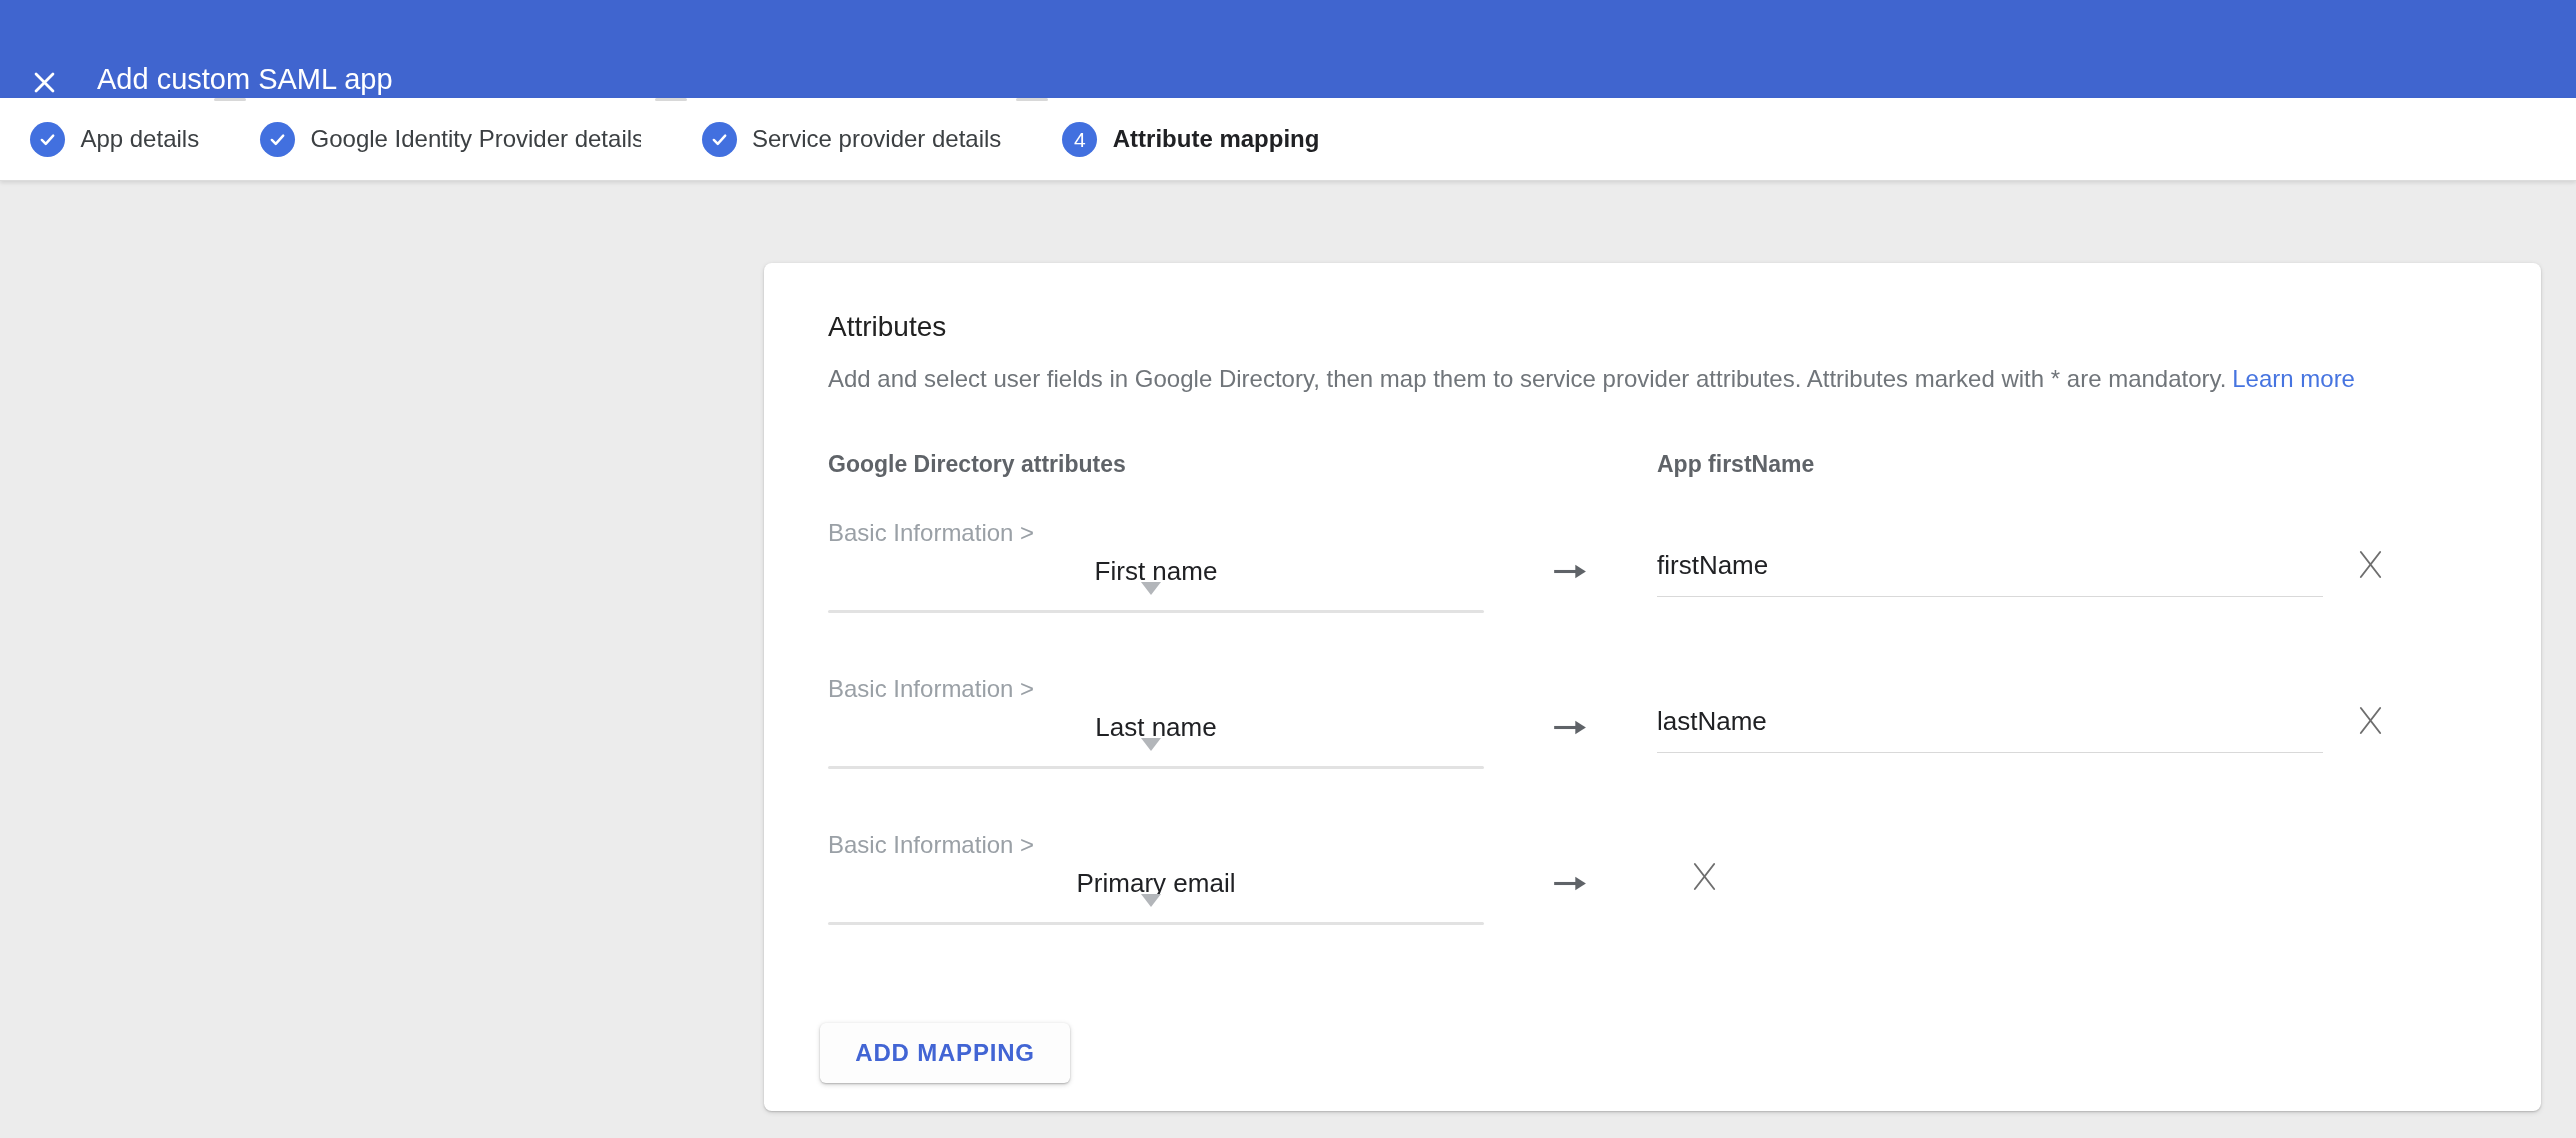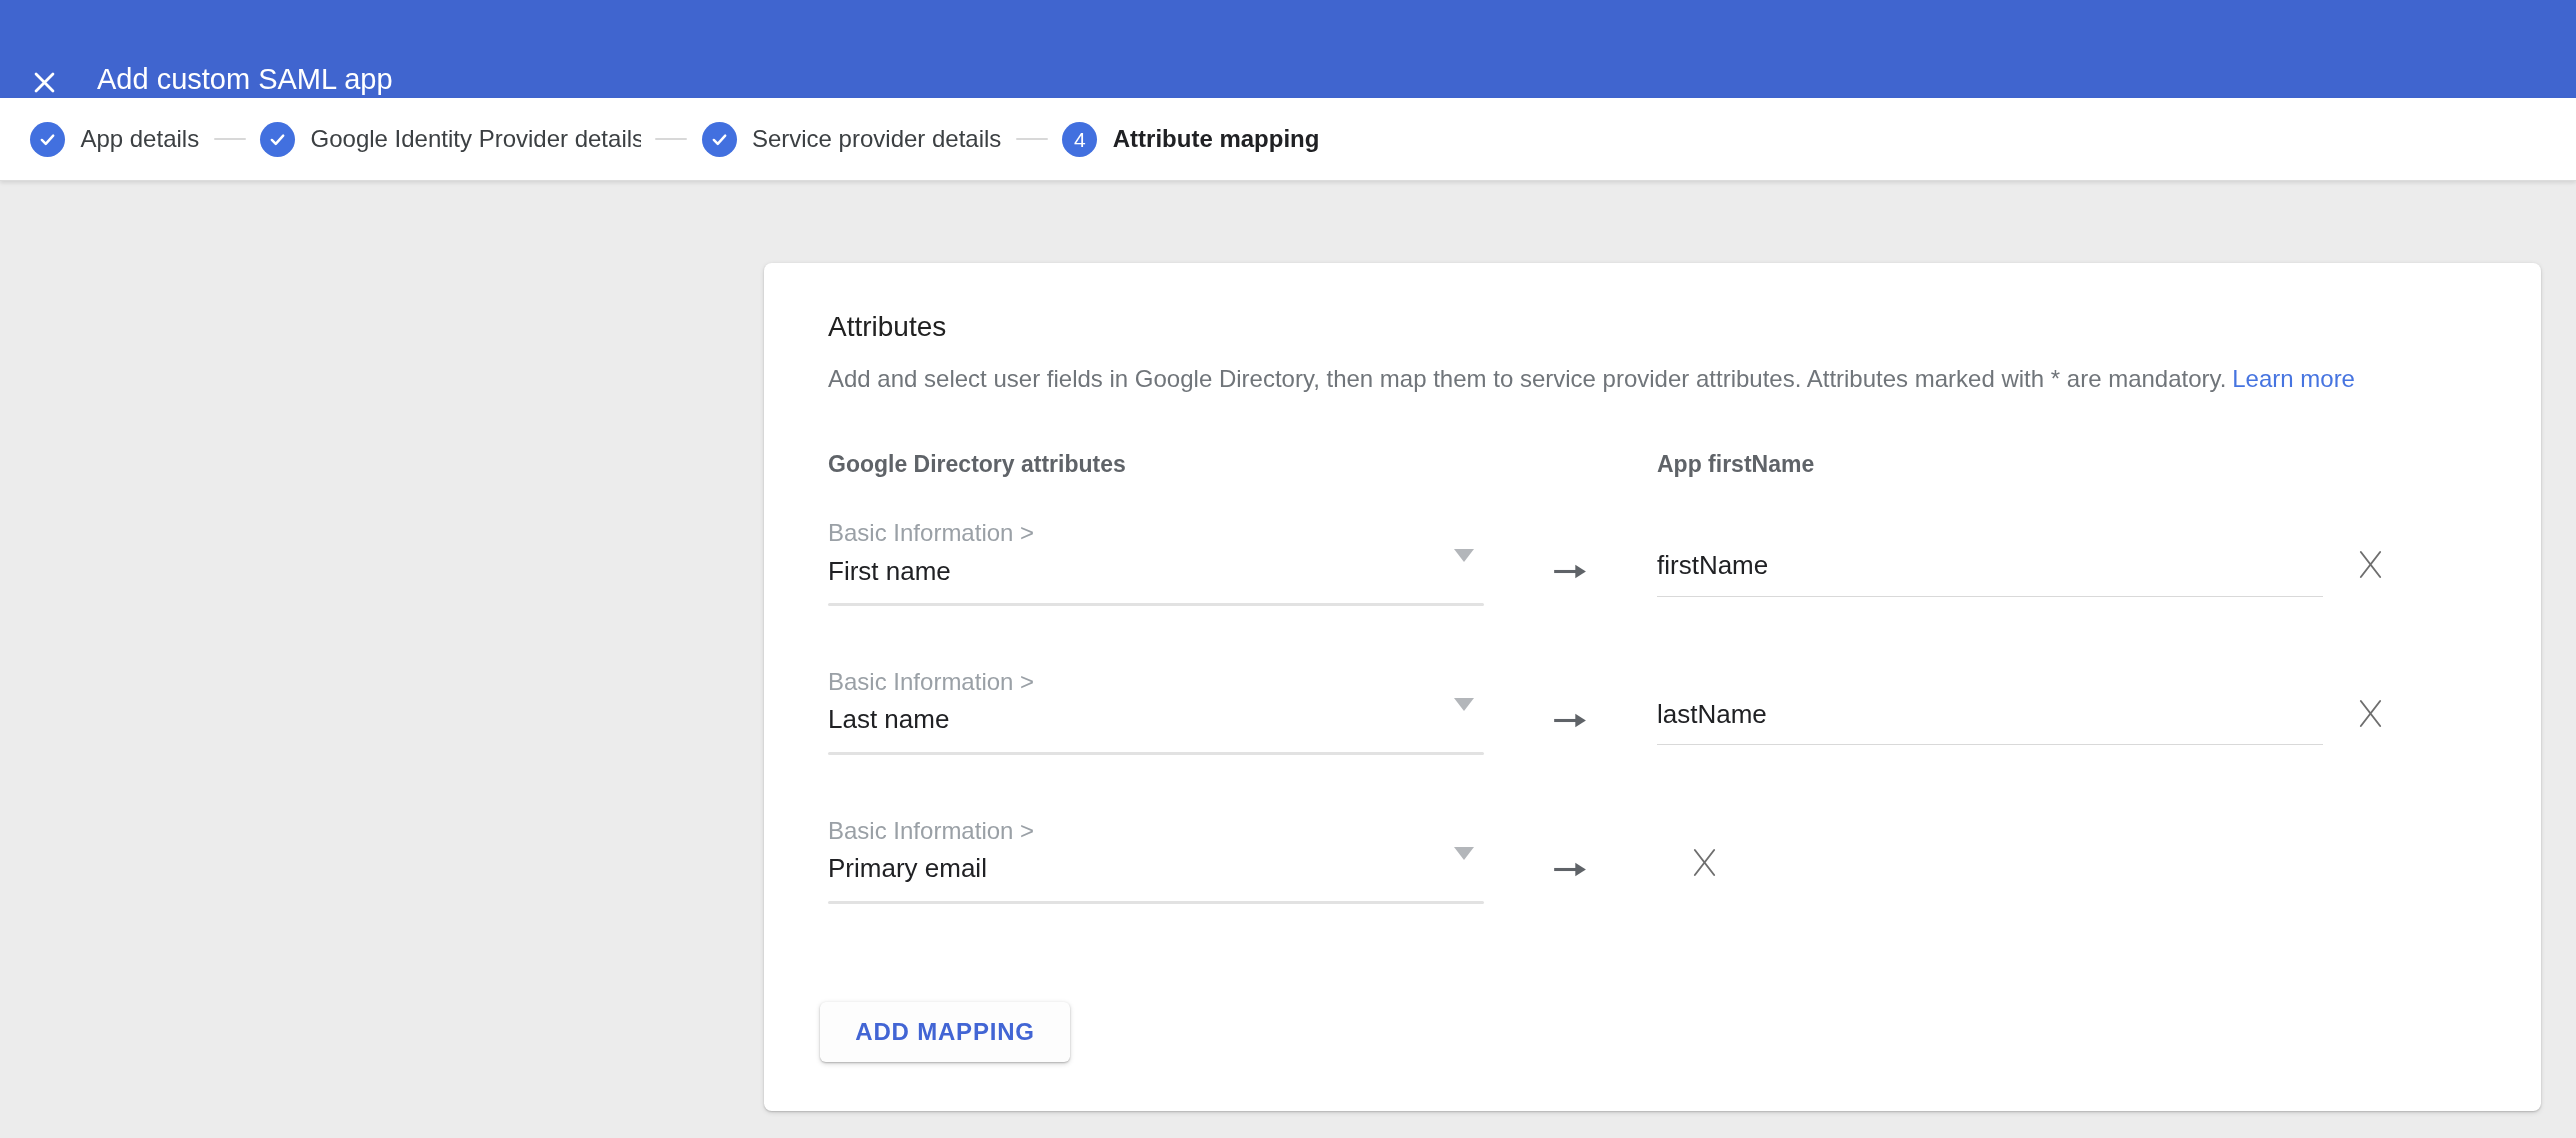--- a/index.html
+++ b/index.html
@@ -28,21 +28,21 @@
     margin: 17.4px 0 0 37px;
     font-size: 29px; line-height: 37px;
     color: #ffffff; white-space: nowrap;
   }
 
   
   .stepper {
     height: 83px; background: #ffffff;
     border-bottom: 1px solid #dcdcdc;
     box-shadow: 0 1.9px 3.9px rgba(0,0,0,0.10);
-    display: flex; align-items: center;
+    display: flex; 
     padding-left: 30px;
     position: relative; z-index: 2;
   }
   .step { display: flex; align-items: center; }
   .step-circle {
     width: 35px; height: 35px; border-radius: 50%;
     background: var(--c-step-circle, #4270df);
     display: flex; align-items: center; justify-content: center;
     flex: 0 0 auto;
   }
@@ -79,21 +79,21 @@
     font-size: 23px; line-height: 29px; font-weight: bold;
     color: var(--c-column-header, #5f6368);
   }
   .col-headers .col-left { width: 829px; }
 
   .rows { margin-top: 41px; }
   .map-row { display: flex; align-items: flex-start; margin-bottom: 63px; }
 
   .gd-select { width: 656px; cursor: pointer; position: relative; }
   .gd-category { font-size: 24px; line-height: 25px; color: var(--c-text-hint, #9aa0a6); white-space: nowrap; }
-  .gd-value-line { margin-top: 9.6px; display: flex; align-items: flex-start; justify-content: space-between; }
+  .gd-value-line { margin-top: 9.6px; display: flex; align-items: center; justify-content: space-between; flex-direction: column; }
   .gd-value { font-size: 26px; line-height: 33px; color: #202124; white-space: nowrap; }
   .caret {
     width: 0; height: 0; margin-right: 9.6px; margin-top: -5.8px;
     border-left: 10.6px solid transparent;
     border-right: 10.6px solid transparent;
     border-top: 13.5px solid #b3b6ba;
   }
   .gd-underline { margin-top: 15.4px; height: 2.9px; border-radius: 2.9px; background: #e2e2e2; }
 
   .arrow-cell { width: 173px; display: flex; justify-content: center; margin-top: 39px; }

